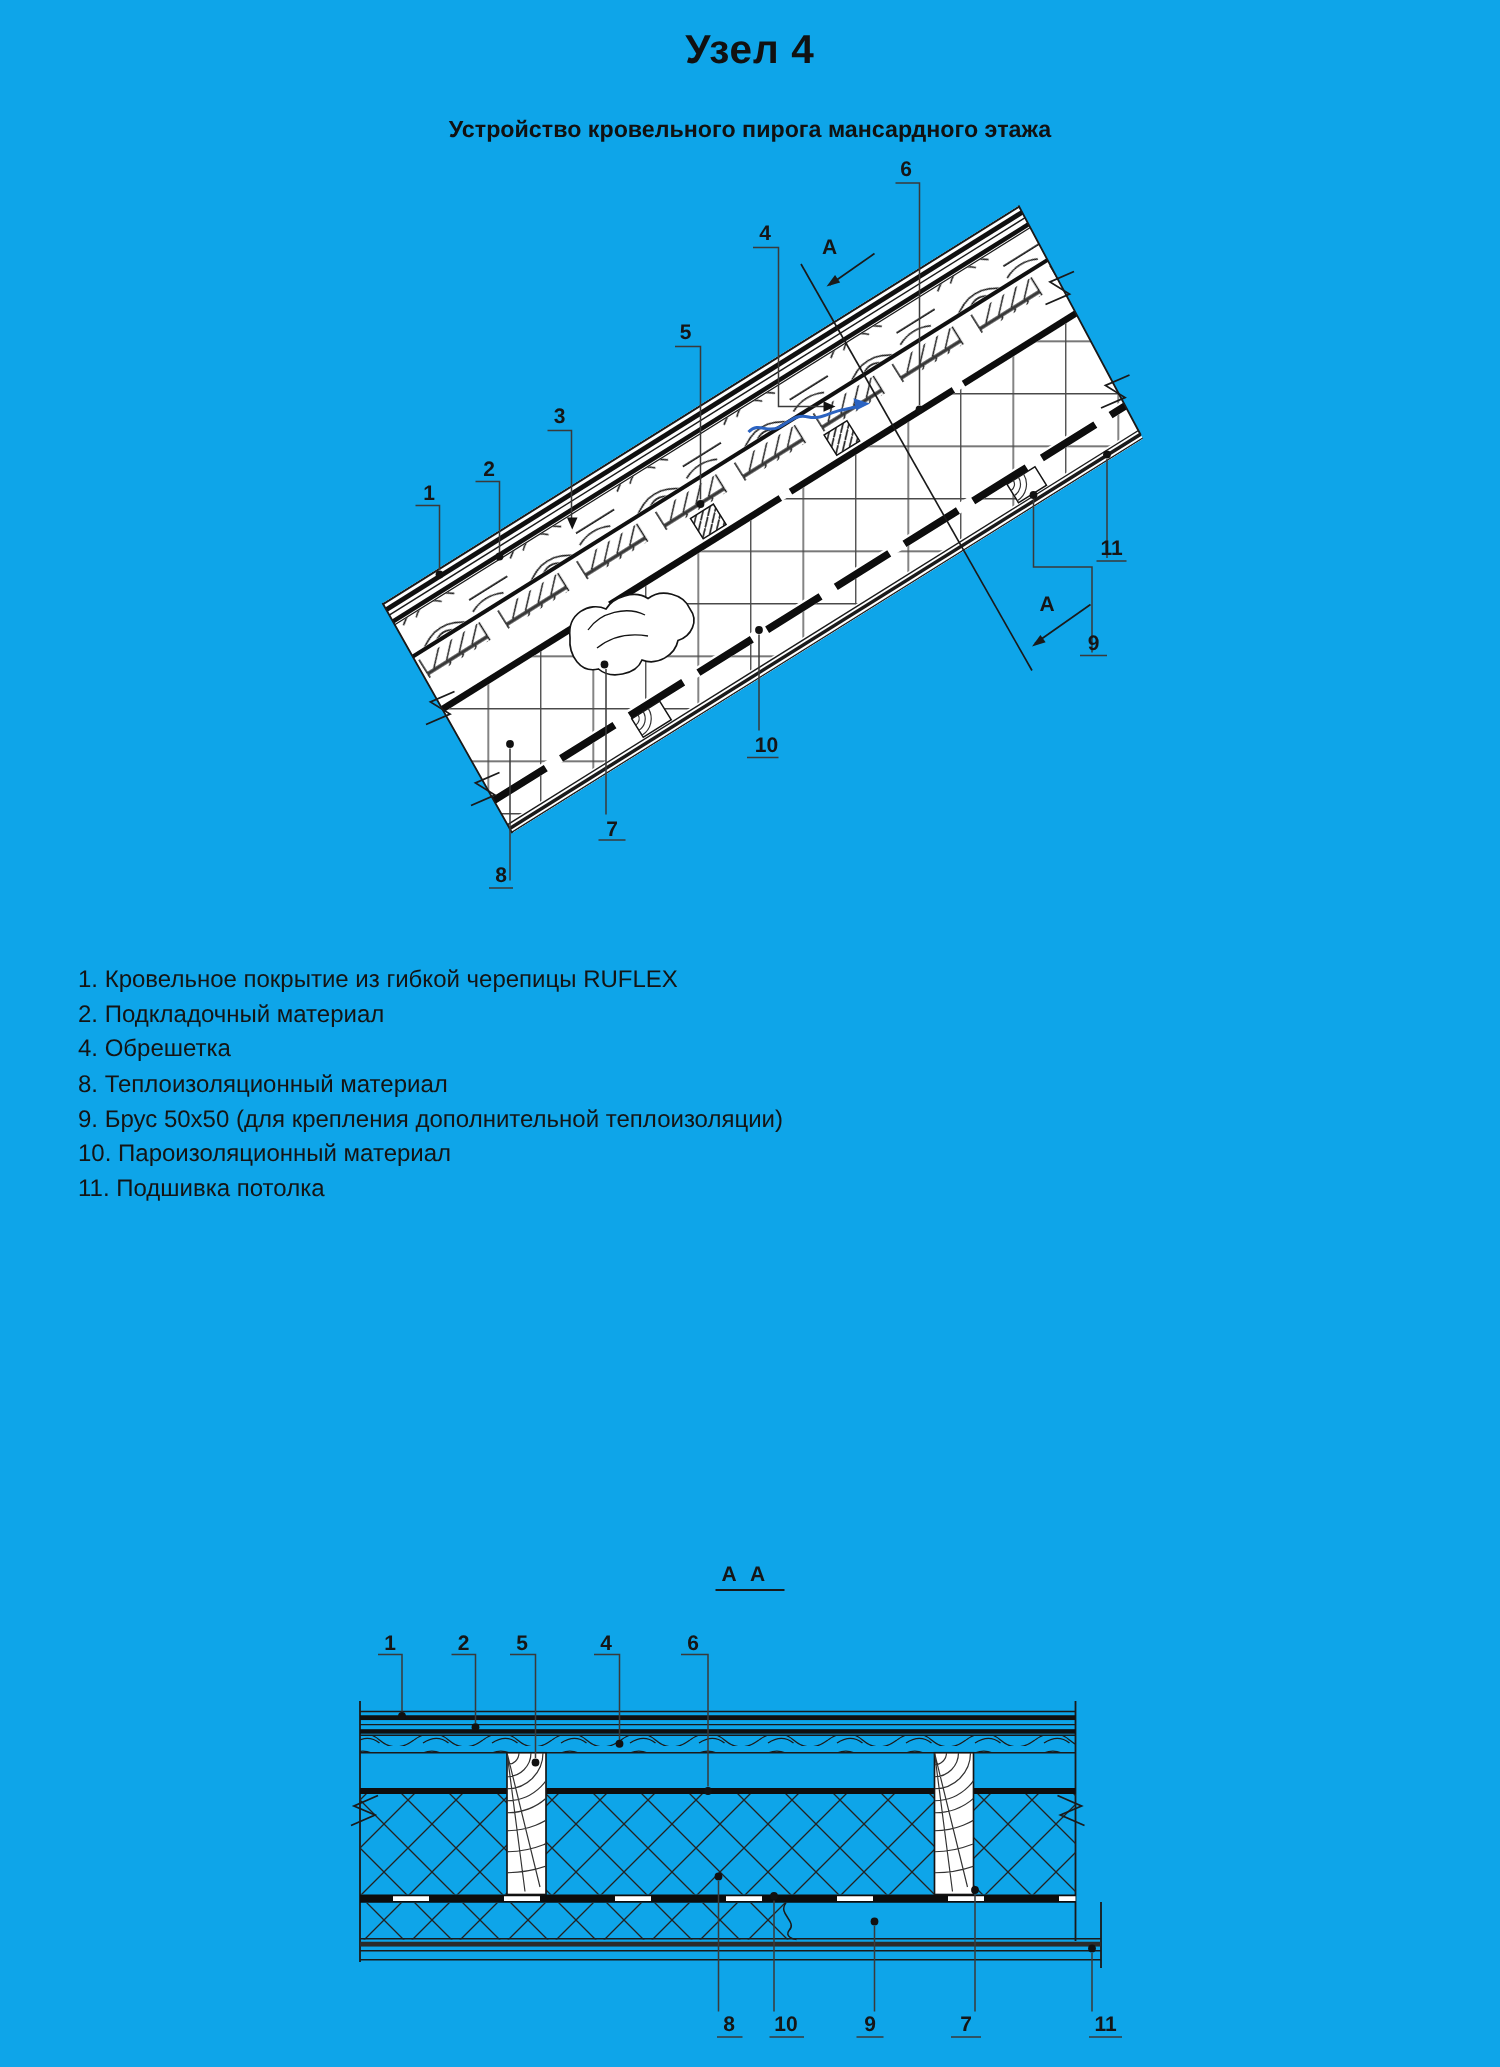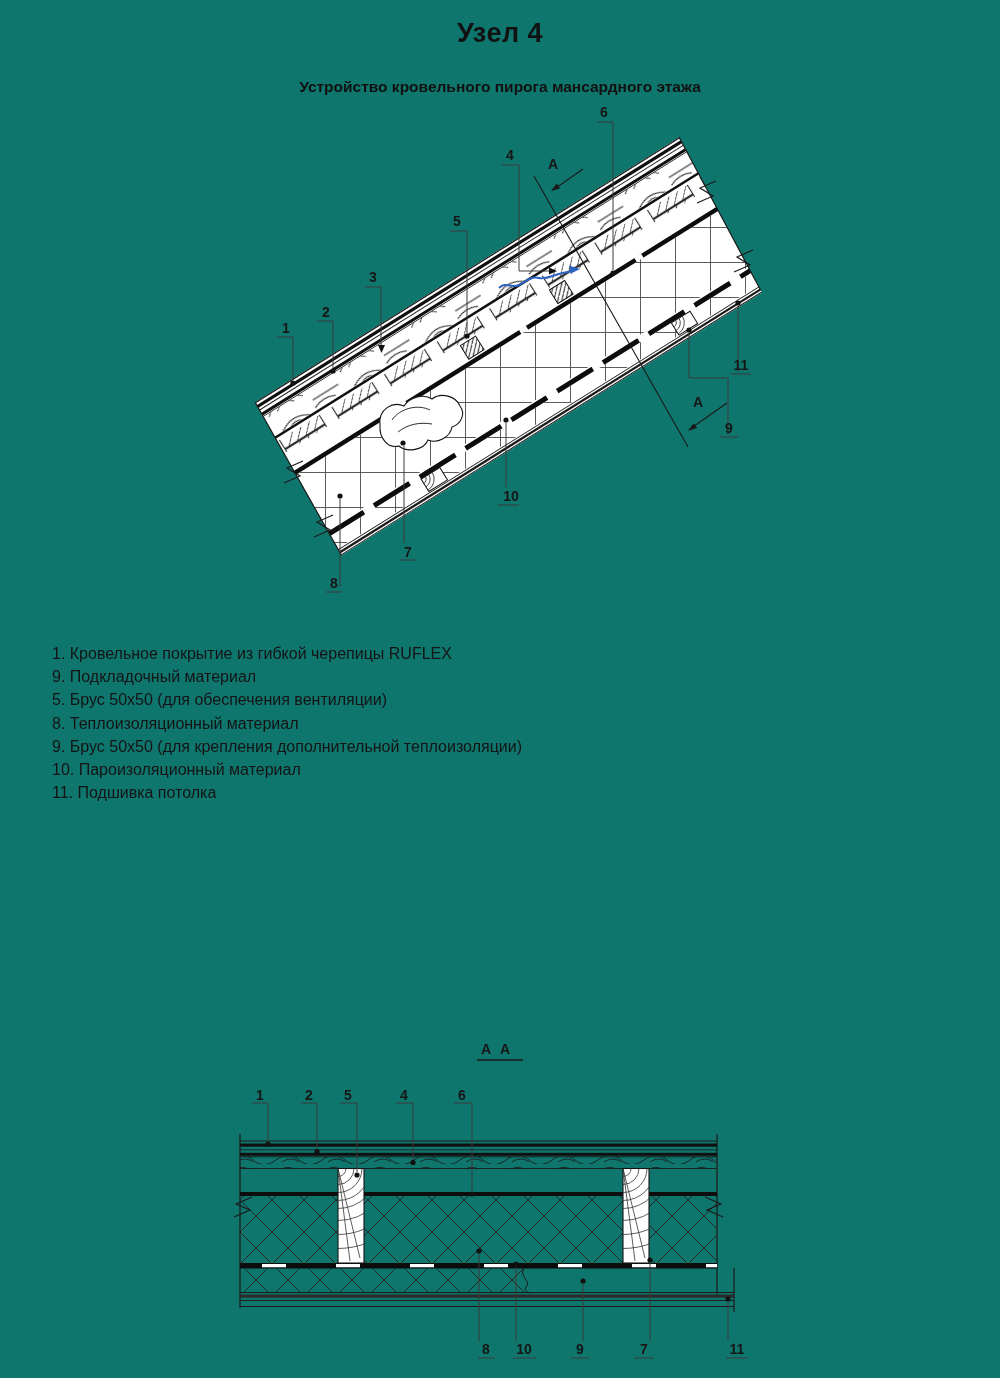--- a/index.html
+++ b/index.html
@@ -1,16 +1,16 @@
 <!DOCTYPE html>
 <html><head>
 <meta charset="utf-8">
 <style>
   html,body{margin:0;padding:0;background:#ffffff;}
-  .page{position:relative;width:1000px;height:1378px;background:#0f766e;overflow:hidden;
+  .page{position:relative;width:1000px;height:1378px;background:#0ea5e9;overflow:hidden;
         font-family:"Liberation Sans",sans-serif;color:#111;}
   .title{position:absolute;left:0;top:18px;width:1000px;text-align:center;
          font-size:27px;font-weight:700;letter-spacing:.5px;}
   .subtitle{position:absolute;left:0;top:78px;width:1000px;text-align:center;
             font-size:15.5px;font-weight:700;}
   .legend{position:absolute;left:52px;top:642px;font-size:16px;line-height:23.2px;color:#141414;}
   .legend div{white-space:nowrap;}
   svg.canvas{position:absolute;left:0;top:0;}
   .callout{position:absolute;transform:translateX(-50%);font-size:14px;font-weight:600;
            color:#161616;line-height:15px;}
@@ -251,22 +251,22 @@
   <div class="callout" style="left:511px;top:489px">10</div>
   <div class="callout" style="left:408px;top:545px">7</div>
   <div class="callout" style="left:334px;top:576px">8</div>
   <div class="callout" style="left:729px;top:421px">9</div>
   <div class="callout" style="left:741px;top:358px">11</div>
   <div class="secmark" style="left:553px;top:156px">A</div>
   <div class="secmark" style="left:698px;top:394px">A</div>
 
   <div class="legend">
     <div>1. Кровельное покрытие из гибкой черепицы RUFLEX</div>
-    <div>9. Подкладочный материал</div>
-    <div>5. Брус 50х50 (для обеспечения вентиляции)</div>
+    <div>2. Подкладочный материал</div>
+    <div>4. Обрешетка</div>
     <div>8. Теплоизоляционный материал</div>
     <div>9. Брус 50х50 (для крепления дополнительной теплоизоляции)</div>
     <div>10. Пароизоляционный материал</div>
     <div>11. Подшивка потолка</div>
   </div>
 
   <div class="sectitle" style="left:497px;top:1041px">A A</div>
   <div class="callout" style="left:260px;top:1088px">1</div>
   <div class="callout" style="left:309px;top:1088px">2</div>
   <div class="callout" style="left:348px;top:1088px">5</div>

